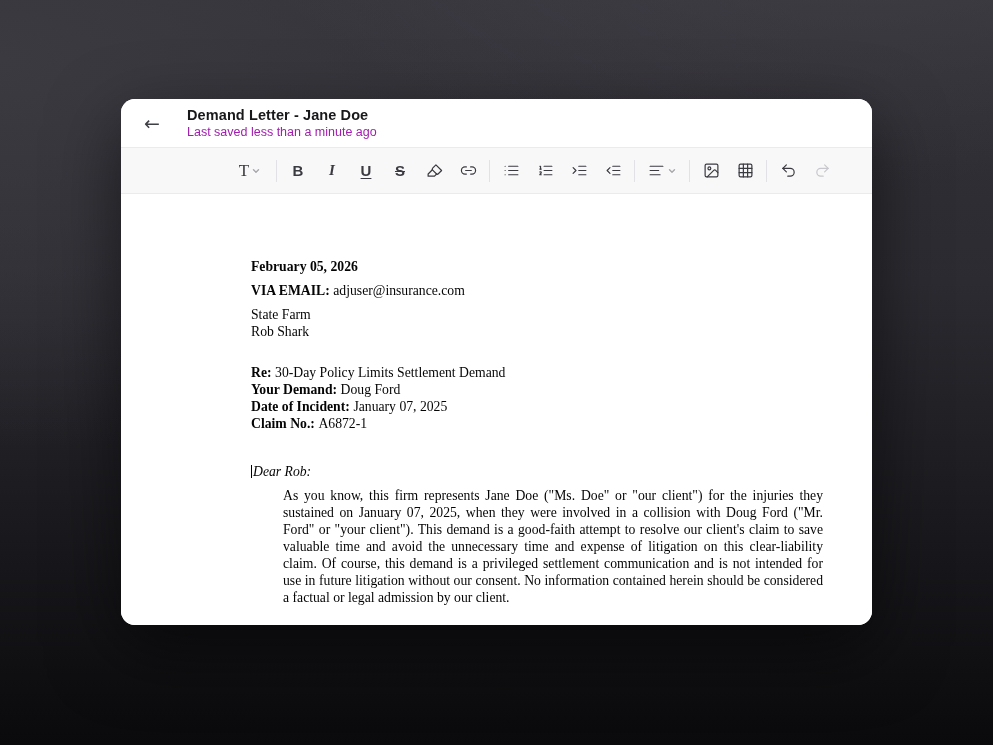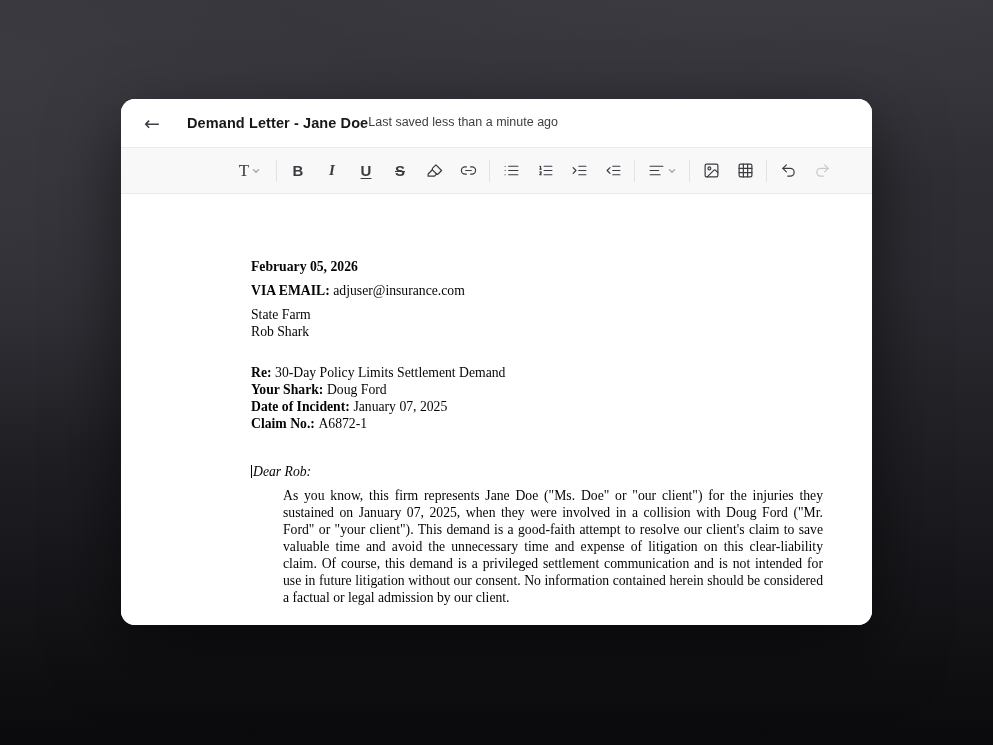--- a/index.html
+++ b/index.html
@@ -24,23 +24,23 @@
   .header{
     height:48px; flex:0 0 48px; background:#ffffff;
     display:flex; align-items:center; padding-left:16px;
   }
   .back-btn{
     width:30px; height:30px; border:none; background:transparent; cursor:pointer;
     display:flex; align-items:center; justify-content:center;
     font-size:19px; color:#3f3f46; border-radius:6px; margin-right:20px;
     font-family:"DejaVu Sans", sans-serif;
   }
-  .titles{ display:flex; line-height:1.25; }
+  .titles{ display:flex; flex-direction:column; line-height:1.25; }
   .doc-title{ font-size:14.5px; font-weight:700; color:#18181b; letter-spacing:.1px; }
-  .save-status{ font-size:12.5px; color:#404040; margin-top:1px; }
+  .save-status{ font-size:12.5px; color:#a21caf; margin-top:1px; }
 
   
   .toolbar{
     height:47px; flex:0 0 47px; background:#f8f8f8;
     border-top:1px solid #ebebed; border-bottom:1px solid #ebebed;
     display:flex; align-items:center; padding-left:110px;
   }
   .tgroup{ display:flex; align-items:center; gap:6px; }
   .sep{ width:1px; height:22px; background:#e2e2e6; margin:0 7px; }
   .tbtn{
@@ -240,21 +240,21 @@
       <div class="blk-addr">
         <div>State Farm</div>
         <div>Rob Shark</div>
       </div>
 
       <div class="blk-re">
         <div class="lv">
           <span class="b">Re:</span><span class="value">30-Day Policy Limits Settlement Demand</span>
         </div>
         <div class="lv">
-          <span class="b">Your Shark:</span><span class="value">Doug Ford</span>
+          <span class="b">Your Demand:</span><span class="value">Doug Ford</span>
         </div>
         <div class="lv">
           <span class="b">Date of Incident:</span><span class="value">January 07, 2025</span>
         </div>
         <div class="lv">
           <span class="b">Claim No.:</span><span class="value">A6872-1</span>
         </div>
       </div>
 
       <div class="blk-dear">

